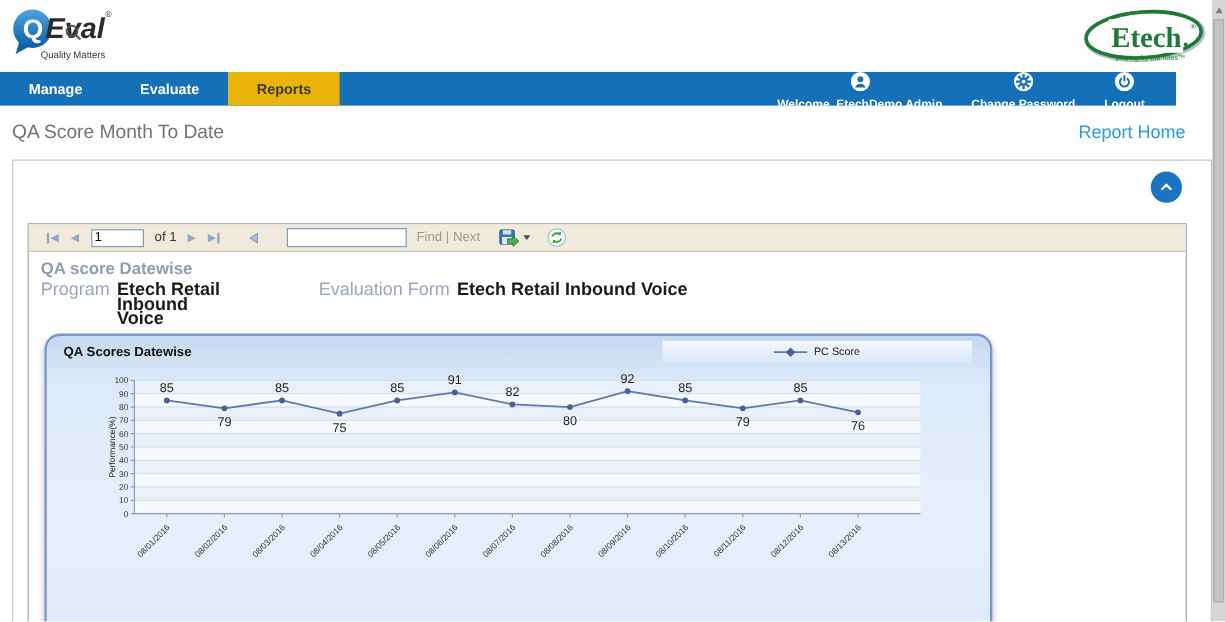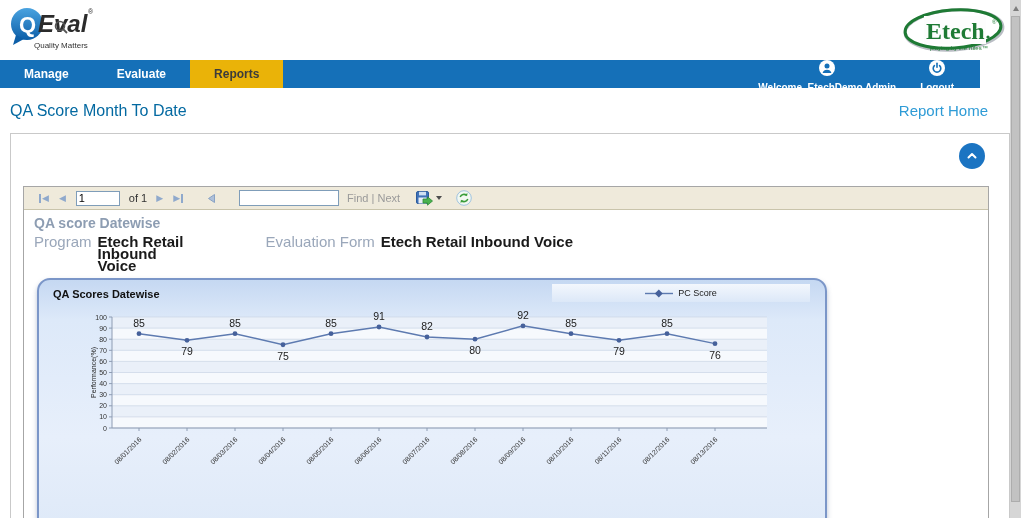--- a/index.html
+++ b/index.html
@@ -15,21 +15,21 @@
   .nav { position:absolute; left:0; top:60px; width:980px; height:28px; background:#1570b8; display:flex; align-items:stretch; }
   .nav-left { display:flex; align-items:stretch; }
   .nav-item { display:flex; align-items:center; padding:0 24px; color:#fff; font-size:12px; font-weight:bold; cursor:pointer; }
   .nav-item.active { background:#eab308; color:#3c3c3c; }
   .nav-right { margin-left:auto; display:flex; align-items:stretch; padding-right:14px; }
   .nav-user-item { display:flex; align-items:center; gap:6px; padding:0 12px; color:#fff; font-size:10px; font-weight:bold; cursor:pointer; white-space:nowrap;flex-direction:column; }
   .nav-ico { width:16px; height:16px; flex:0 0 auto; }
 
   
   .title-row { position:absolute; left:0; top:88px; width:1010px; height:45px; }
-  .page-title { position:absolute; left:10px; top:14px; font-size:16px; color:#0369a1; }
+  .page-title { position:absolute; left:10px; top:14px; font-size:16px; color:#737373; }
   .report-home { position:absolute; right:22px; top:14px; font-size:15px; color:#2e9bd6; cursor:pointer; text-decoration:none; }
 
   
   .main-panel { position:absolute; left:10px; top:133px; width:1000px; height:400px; background:#fff; border:1px solid #c9c9c9; }
   .collapse-btn { position:absolute; right:24px; top:9px; width:26px; height:26px; border-radius:50%; background:#1b74c2; border:none; cursor:pointer; display:flex; align-items:center; justify-content:center; }
 
   
   .report-viewer { position:absolute; left:12px; top:52px; width:966px; height:345px; border:1px solid #a6a6a6; background:#fff; }
   .rv-toolbar { position:relative; height:23px; background:#efeadb; border-bottom:1px solid #c9c4ab; display:flex; align-items:center; padding-left:10px; font-size:11px; color:#333; }
   .pager-btn { display:flex; align-items:center; gap:1px; color:#8fa9cc; font-size:9px; cursor:pointer; padding:0 5px; }
@@ -111,20 +111,38 @@
       <div class="nav-item active">Reports</div>
     </div>
     <div class="nav-right">
       <div class="nav-user-item">
         <svg class="nav-ico" viewBox="0 0 16 16">
           <circle cx="8" cy="8" r="8" fill="#fff"></circle>
           <circle cx="8" cy="6" r="2.5" fill="#1570b8"></circle>
           <path d="M3.6 13 a4.6 4.6 0 0 1 8.8 0 z" fill="#1570b8"></path>
         </svg>
         <span>Welcome, EtechDemo Admin</span>
+      </div>
+      <div class="nav-user-item">
+        <svg class="nav-ico" viewBox="0 0 16 16">
+          <circle cx="8" cy="8" r="8" fill="#fff"></circle>
+          <g fill="#1570b8">
+            <rect x="7" y="1.6" width="2" height="3" rx="0.6"></rect>
+            <rect x="7" y="1.6" width="2" height="3" rx="0.6" transform="rotate(45 8 8)"></rect>
+            <rect x="7" y="1.6" width="2" height="3" rx="0.6" transform="rotate(90 8 8)"></rect>
+            <rect x="7" y="1.6" width="2" height="3" rx="0.6" transform="rotate(135 8 8)"></rect>
+            <rect x="7" y="1.6" width="2" height="3" rx="0.6" transform="rotate(180 8 8)"></rect>
+            <rect x="7" y="1.6" width="2" height="3" rx="0.6" transform="rotate(225 8 8)"></rect>
+            <rect x="7" y="1.6" width="2" height="3" rx="0.6" transform="rotate(270 8 8)"></rect>
+            <rect x="7" y="1.6" width="2" height="3" rx="0.6" transform="rotate(315 8 8)"></rect>
+            <circle cx="8" cy="8" r="3.6"></circle>
+          </g>
+          <circle cx="8" cy="8" r="1.6" fill="#fff"></circle>
+        </svg>
+        <span>Change Password</span>
       </div>
       <div class="nav-user-item">
         <svg class="nav-ico" viewBox="0 0 16 16">
           <circle cx="8" cy="8" r="8" fill="#fff"></circle>
           <path d="M5.4 5.6 a3.8 3.8 0 1 0 5.2 0" fill="none" stroke="#1570b8" stroke-width="1.6" stroke-linecap="round"></path>
           <line x1="8" y1="3.2" x2="8" y2="7.2" stroke="#1570b8" stroke-width="1.6" stroke-linecap="round"></line>
         </svg>
         <span>Logout</span>
       </div>
     </div>

